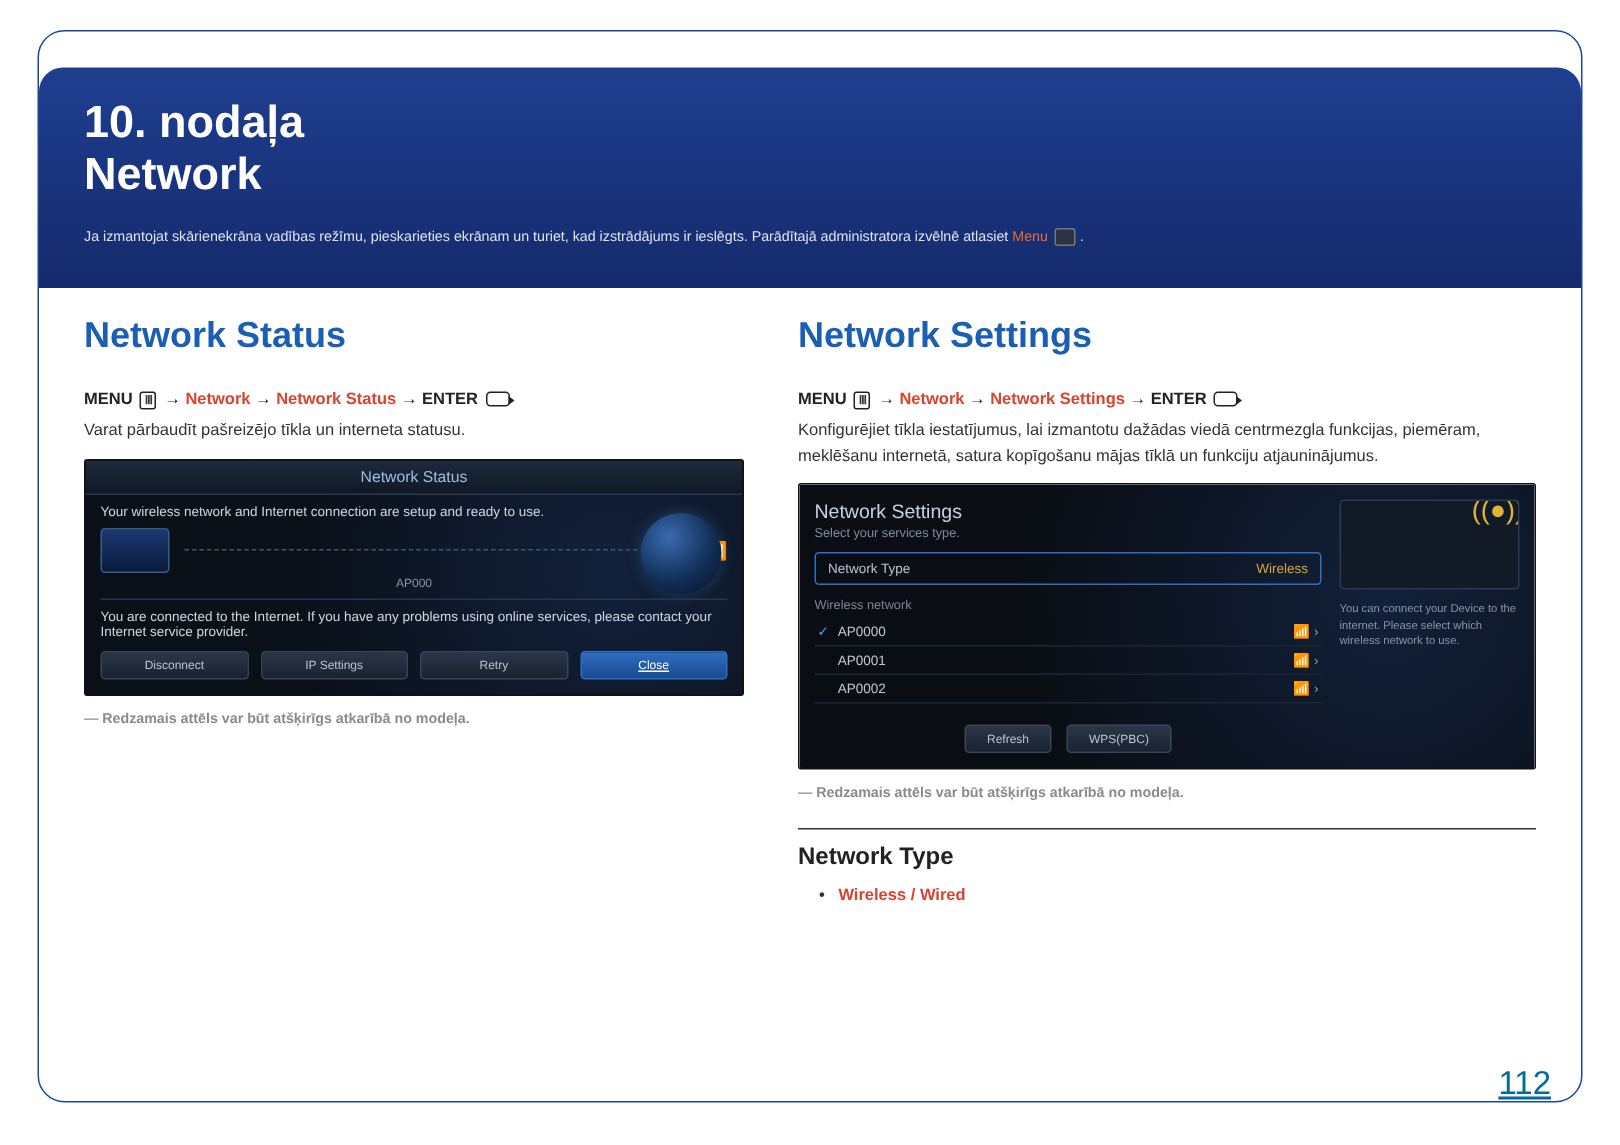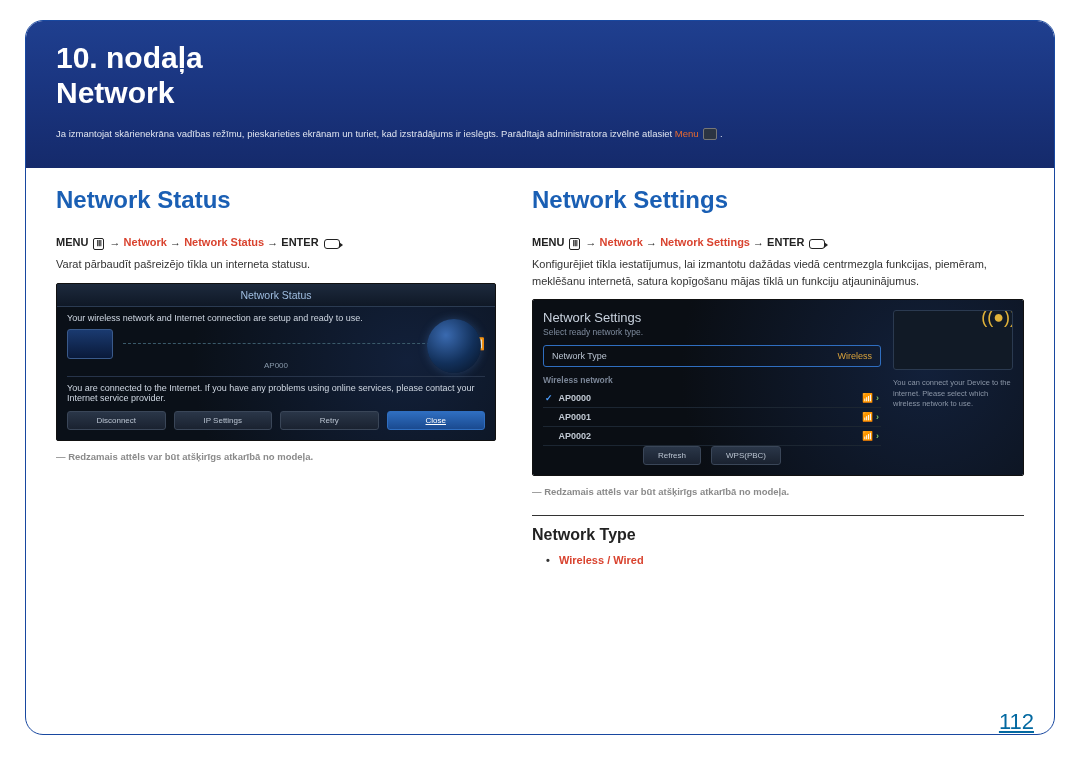--- a/index.html
+++ b/index.html
@@ -20,20 +20,21 @@
     height: 715px;
     overflow: hidden;
     position: relative;
   }
   .banner {
     background: linear-gradient(to bottom, #1f3f8f 0%, #1a3580 45%, #152a6b 100%);
     color: #fff;
     padding: 20px 30px 28px 30px;
     border-top-left-radius: 16px;
     border-top-right-radius: 16px;
+    margin-top: 24px;
   }
   .banner h1 {
     font-size: 30px;
     font-weight: 700;
     line-height: 1.15;
     margin-bottom: 18px;
   }
   .banner-note {
     font-size: 9.5px;
     color: #dfe4ef;
@@ -211,21 +212,21 @@
     border: 1.5px solid #2f6ec0;
     border-radius: 3px;
     display: flex;
     justify-content: space-between;
     padding: 5px 8px;
     font-size: 9px;
     color: #b9c3d0;
     margin-bottom: 8px;
   }
   .ns-typebox .val { color: #d9a23a; }
-  .ns-list { margin-bottom: 0; font-weight: bold; }
+  .ns-list { margin-bottom: 14px; }
   .ns-listlabel { color: #7a8596; font-size: 8.5px; margin-bottom: 4px; }
   .ns-item {
     display: flex;
     align-items: flex-start;
     justify-content: space-between;
     border-bottom: 1px solid #1c2632;
     padding: 4px 2px;
     font-size: 9px;
     color: #c0c8d2;
   }
@@ -345,21 +346,21 @@
         <span class="black">ENTER</span>
         <span class="icon-e"></span>
       </div>
 
       <div class="body-text">Konfigurējiet tīkla iestatījumus, lai izmantotu dažādas viedā centrmezgla funkcijas, piemēram, meklēšanu internetā, satura kopīgošanu mājas tīklā un funkciju atjauninājumus.</div>
 
       <div class="screenshot">
         <div class="ns-wrap">
           <div class="ns-left">
             <div class="ns-title">Network Settings</div>
-            <div class="ns-sub">Select ready network type.</div>
+            <div class="ns-sub">Select your services type.</div>
             <div class="ns-typebox">
               <span>Network Type</span>
               <span class="val">Wireless</span>
             </div>
             <div class="ns-list">
               <div class="ns-listlabel">Wireless network</div>
               <div class="ns-item">
                 <span><span class="chk">✓</span><span>AP0000</span></span>
                 <span class="wifi">📶 ›</span>
               </div>

